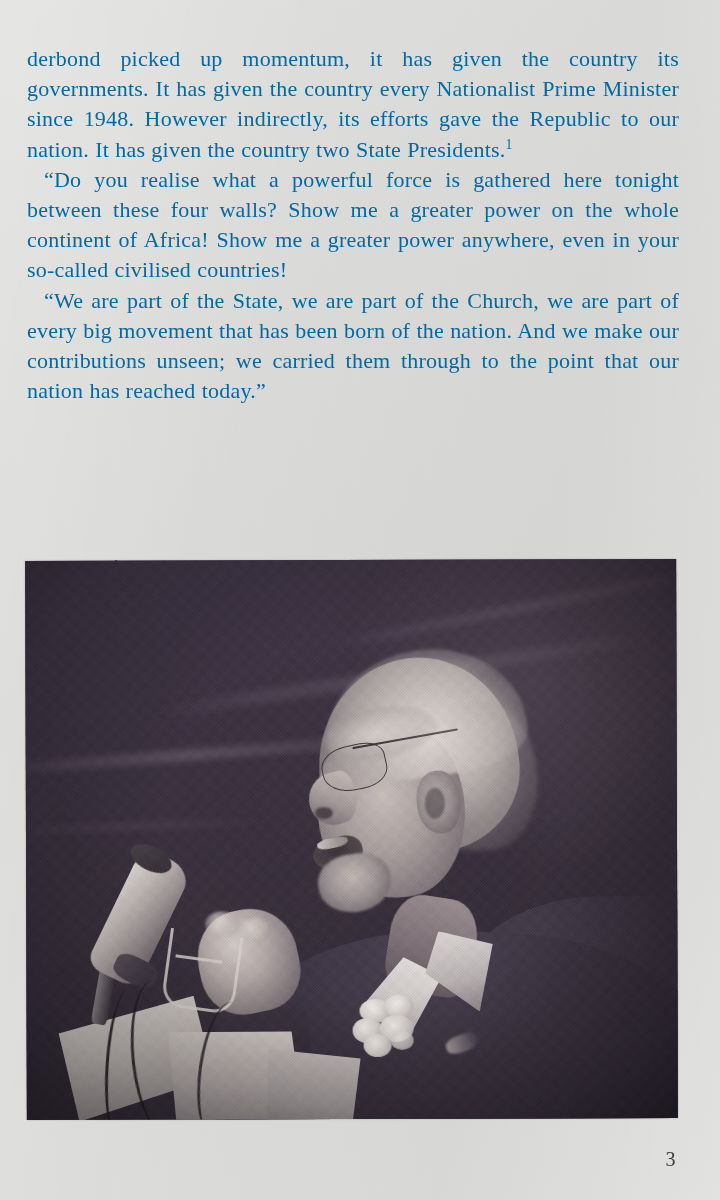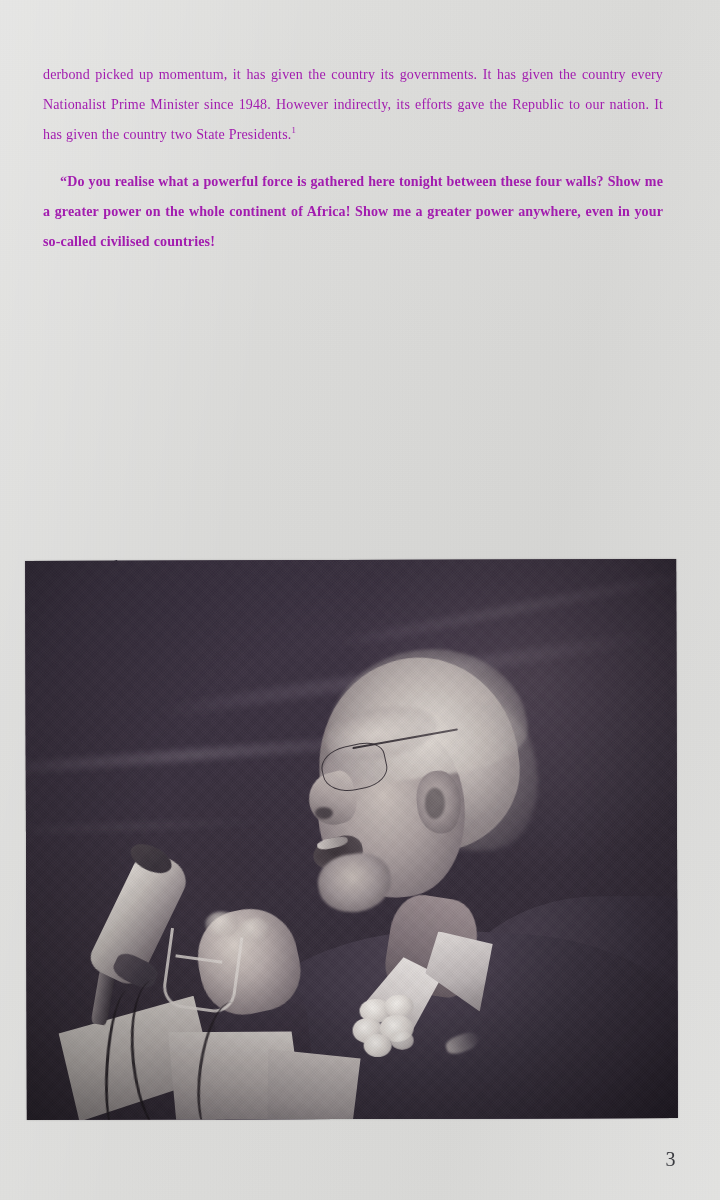--- a/index.html
+++ b/index.html
@@ -39,31 +39,31 @@
   }
 
   
   #text-block {
     position: absolute;
     left: 27px;
     top: 44px;
     width: 652px;
   }
   .para {
-    margin: 16px;
-    font-size: 14px;
+    margin: 0;
+    font-size: 22px;
     line-height: 30.2px;
-    color: #a21caf;
+    color: #0369a1;
     text-align: justify;
     text-justify: inter-word;
     letter-spacing: .01em;
     word-spacing: .02em;
     -webkit-font-smoothing: none;
   }
-  .para.indent { text-indent: 17px; font-weight: bold; }
+  .para.indent { text-indent: 17px; }
   .para sup {
     font-size: .62em;
     vertical-align: super;
     line-height: 0;
   }
 
   
   #caption {
     position: absolute;
     left: 27px;
@@ -444,20 +444,21 @@
 
   <div id="paper-tone"></div>
   <div id="paper-grain"></div>
 
   <div id="text-block">
 
     <p class="para"><span>derbond picked up momentum, it has given the country its governments. It has given the country every Nationalist Prime Minister since 1948. However indirectly, its efforts gave the Republic to our nation. It has given the country two State Presidents.</span><sup>1</sup></p>
 
     <p class="para indent"><span>“Do you realise what a powerful force is gathered here tonight between these four walls? Show me a greater power on the whole continent of Africa! Show me a greater power anywhere, even in your so-called civilised countries!</span></p>
 
+    <p class="para indent"><span>“We are part of the State, we are part of the Church, we are part of every big movement that has been born of the nation. And we make our contributions unseen; we carried them through to the point that our nation has reached today.”</span></p>
 
   </div>
 
   <div id="caption">Dr Verwoerd.</div>
 
   <div id="photo-frame">
     <div id="photo-canvas">
 
       <div class="bg-base"></div>
       <div class="streak" id="streak-1"></div>

